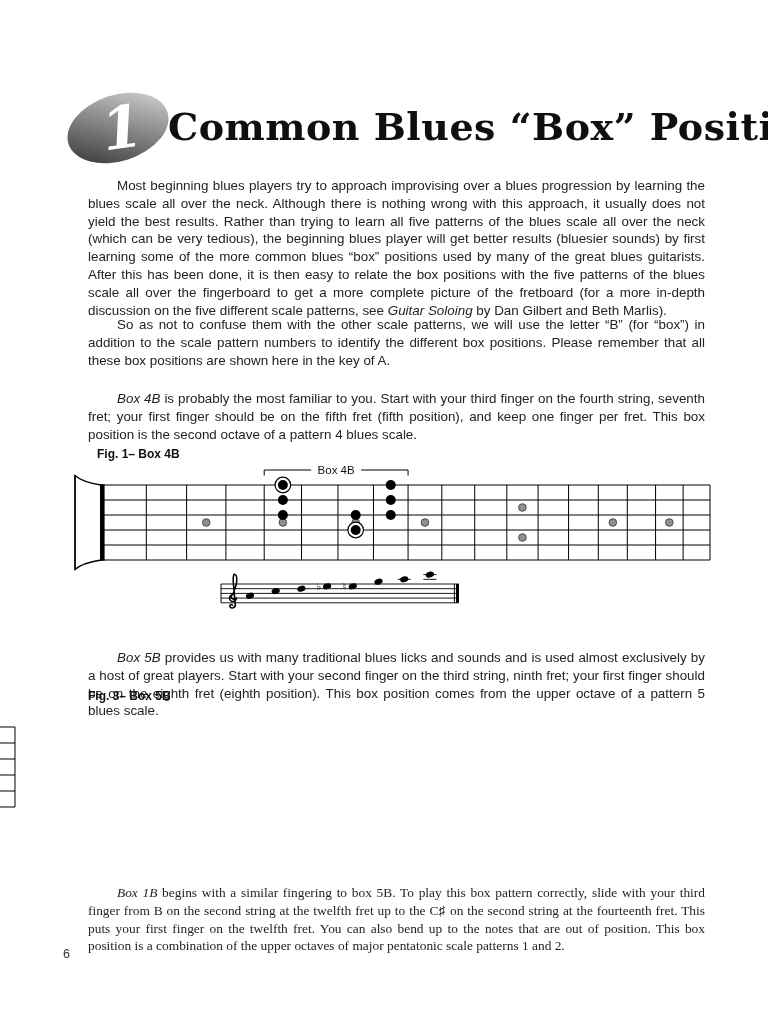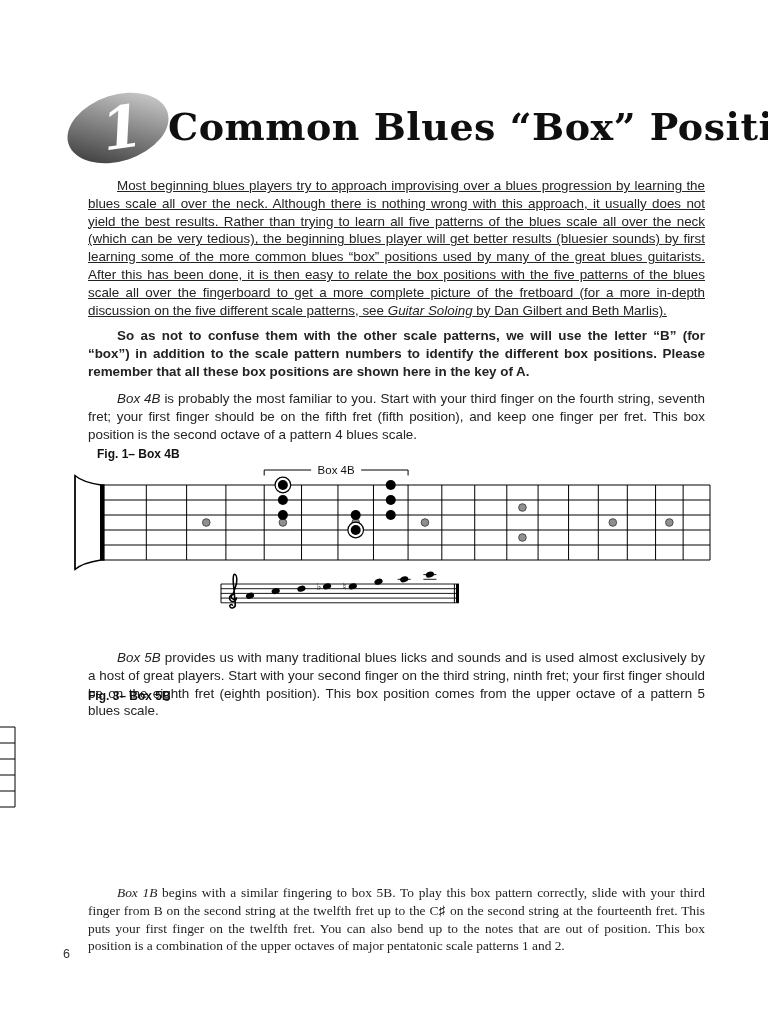--- a/index.html
+++ b/index.html
@@ -13,21 +13,21 @@
     font-family:"DejaVu Serif","Liberation Serif",serif;
     font-weight:bold;font-size:38px;letter-spacing:0.5px;color:#0f0f0f;
     white-space:nowrap;
   }
   .para{
     position:absolute;left:88px;width:617px;
     font-size:13.4px;line-height:17.8px;text-align:justify;
     text-indent:29px;color:#232323;
   }
   .para em{font-style:italic;}
-  #p1{top:177px;text-decoration:underline;} #p2{top:327px;font-weight:bold;} #p3{top:390px;} #p4{top:649px;} #p5{top:884px;font-family:Liberation Serif, serif;}
+  #p1{top:177px;} #p2{top:316px;} #p3{top:390px;} #p4{top:649px;} #p5{top:884px;font-family:Liberation Serif, serif;}
   .figlabel{
     position:absolute;left:88px;font-size:12px;font-weight:bold;color:#111;
   }
   #figlabel1{top:447px;padding-left:9px;} #figlabel2{top:689px;}
   .figsvg{position:absolute;left:0;}
   #fig1-svg{top:450px;}
   #fig2-svg{top:695px;}
   #badge-svg{position:absolute;left:56px;top:84px;}
   #pagenum{
     position:absolute;left:63px;top:947px;font-size:12.5px;color:#333;

